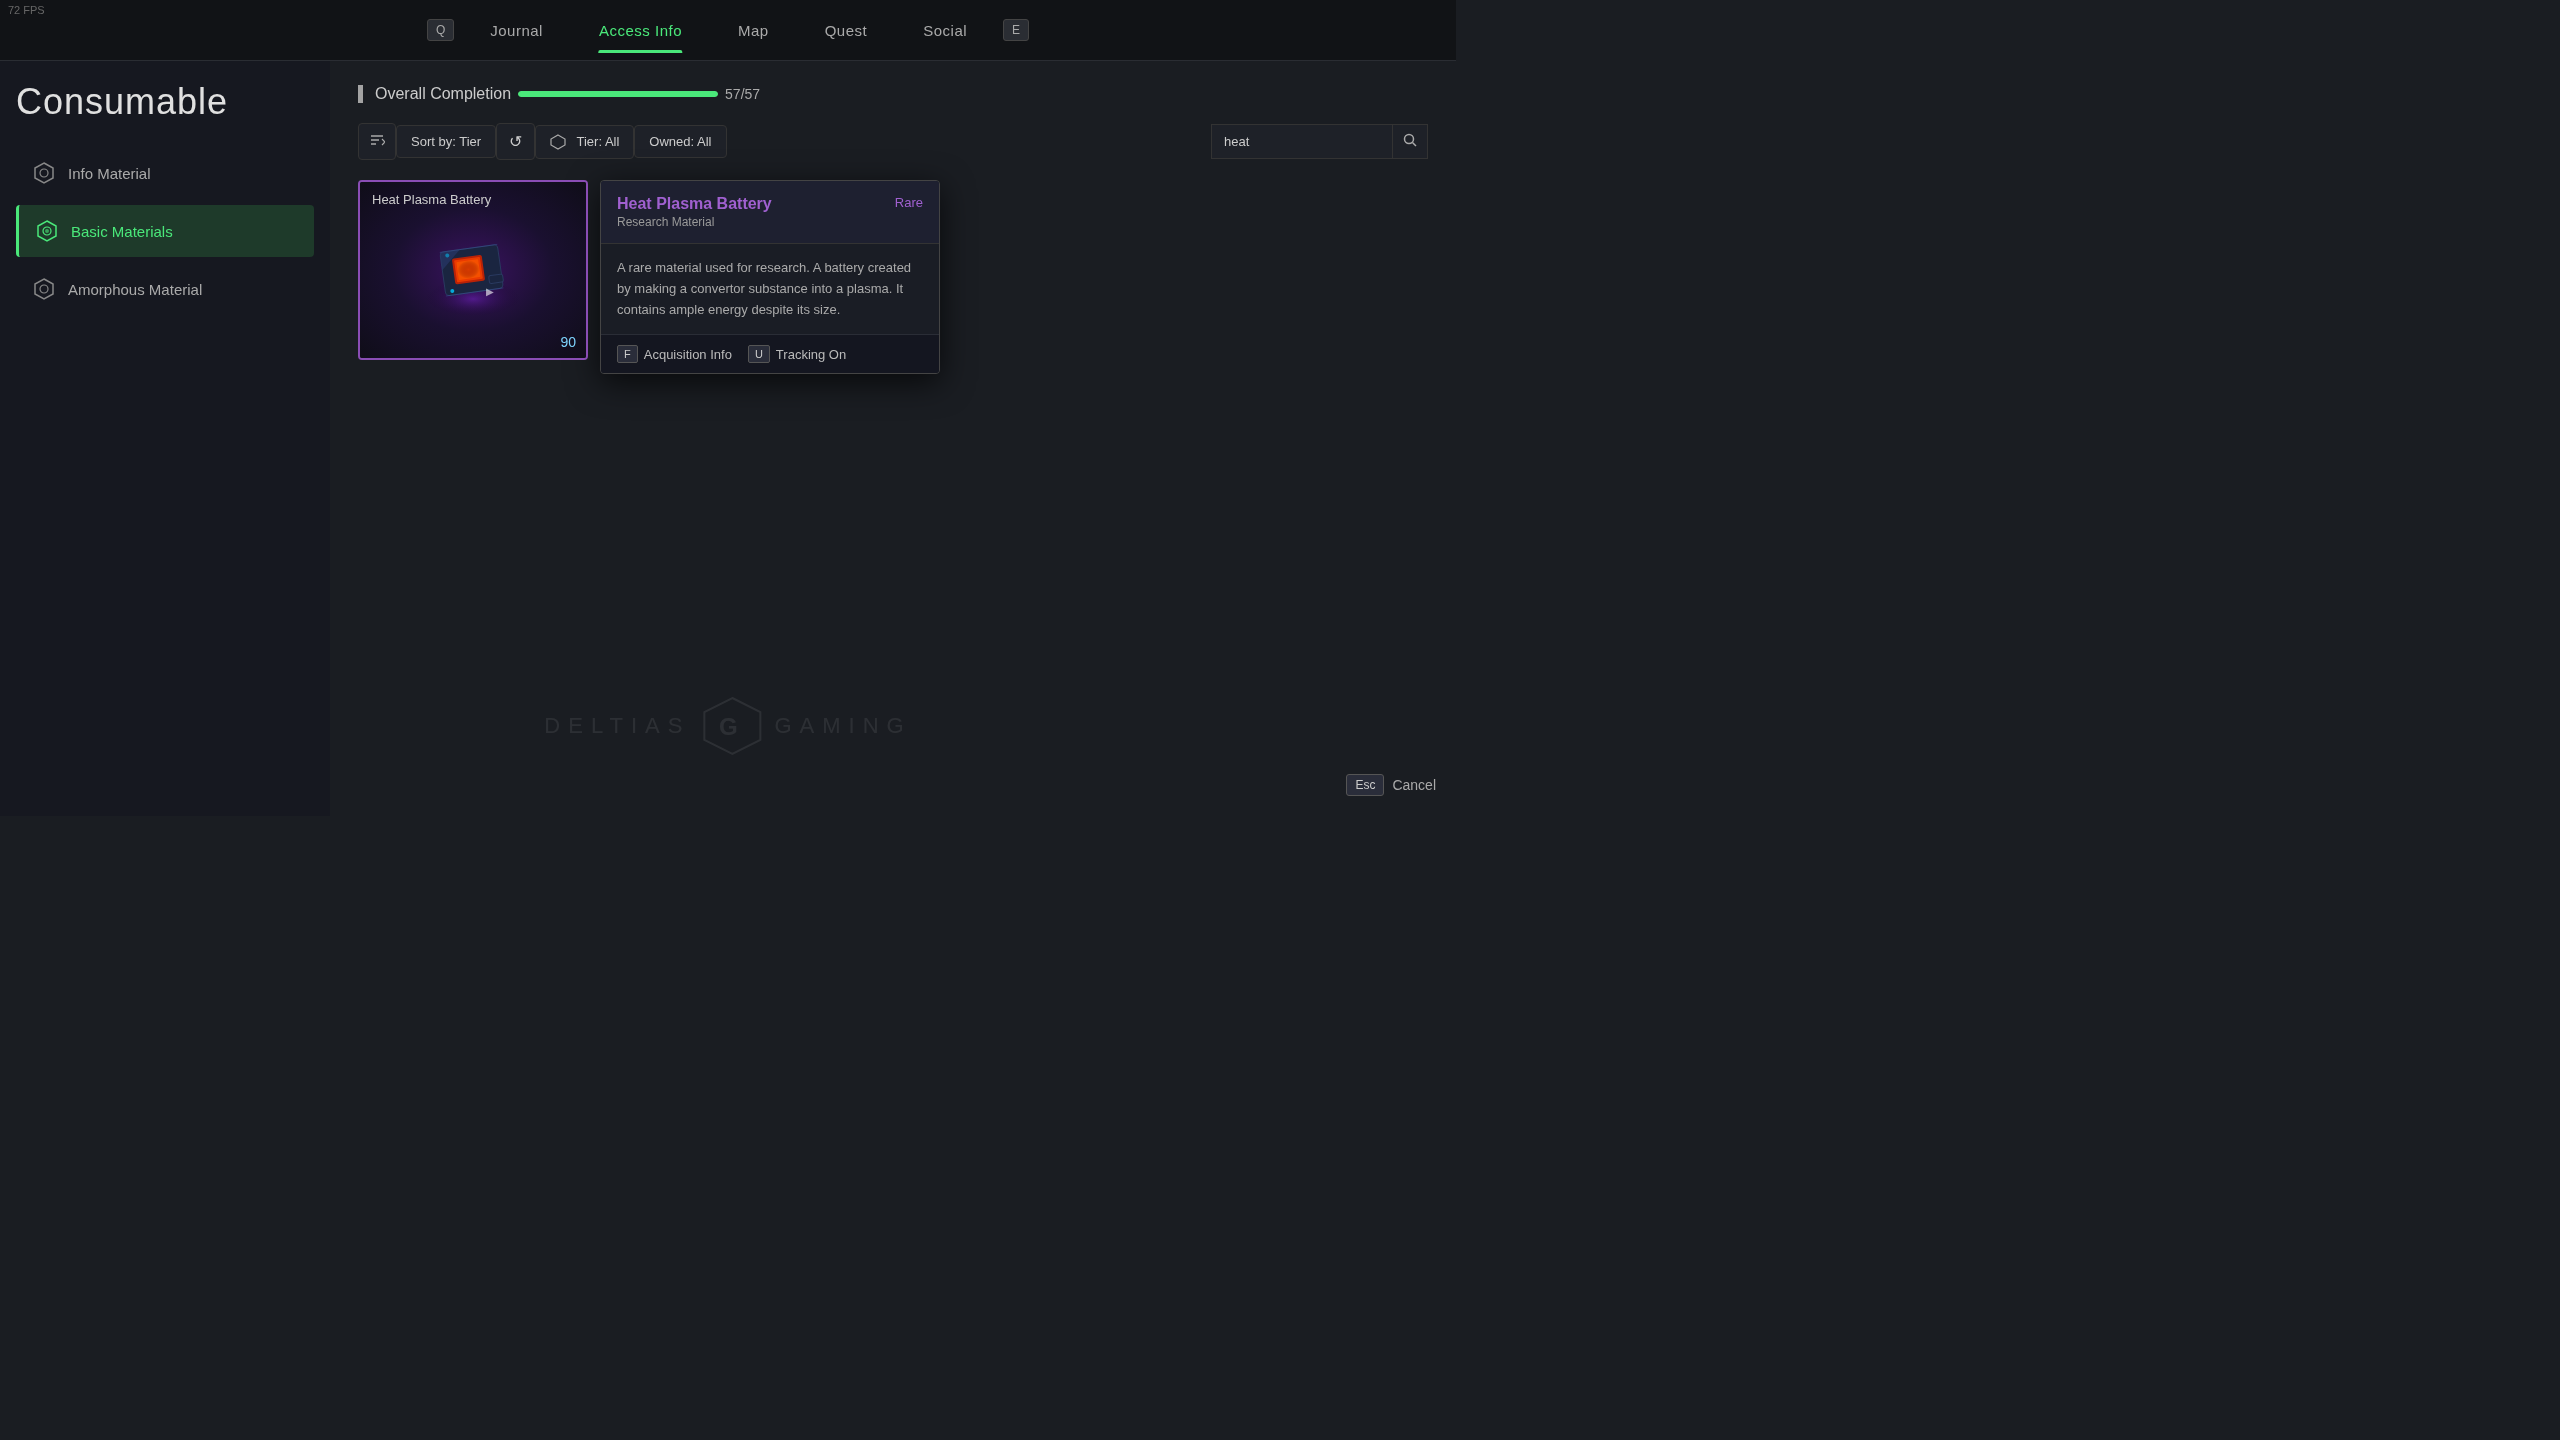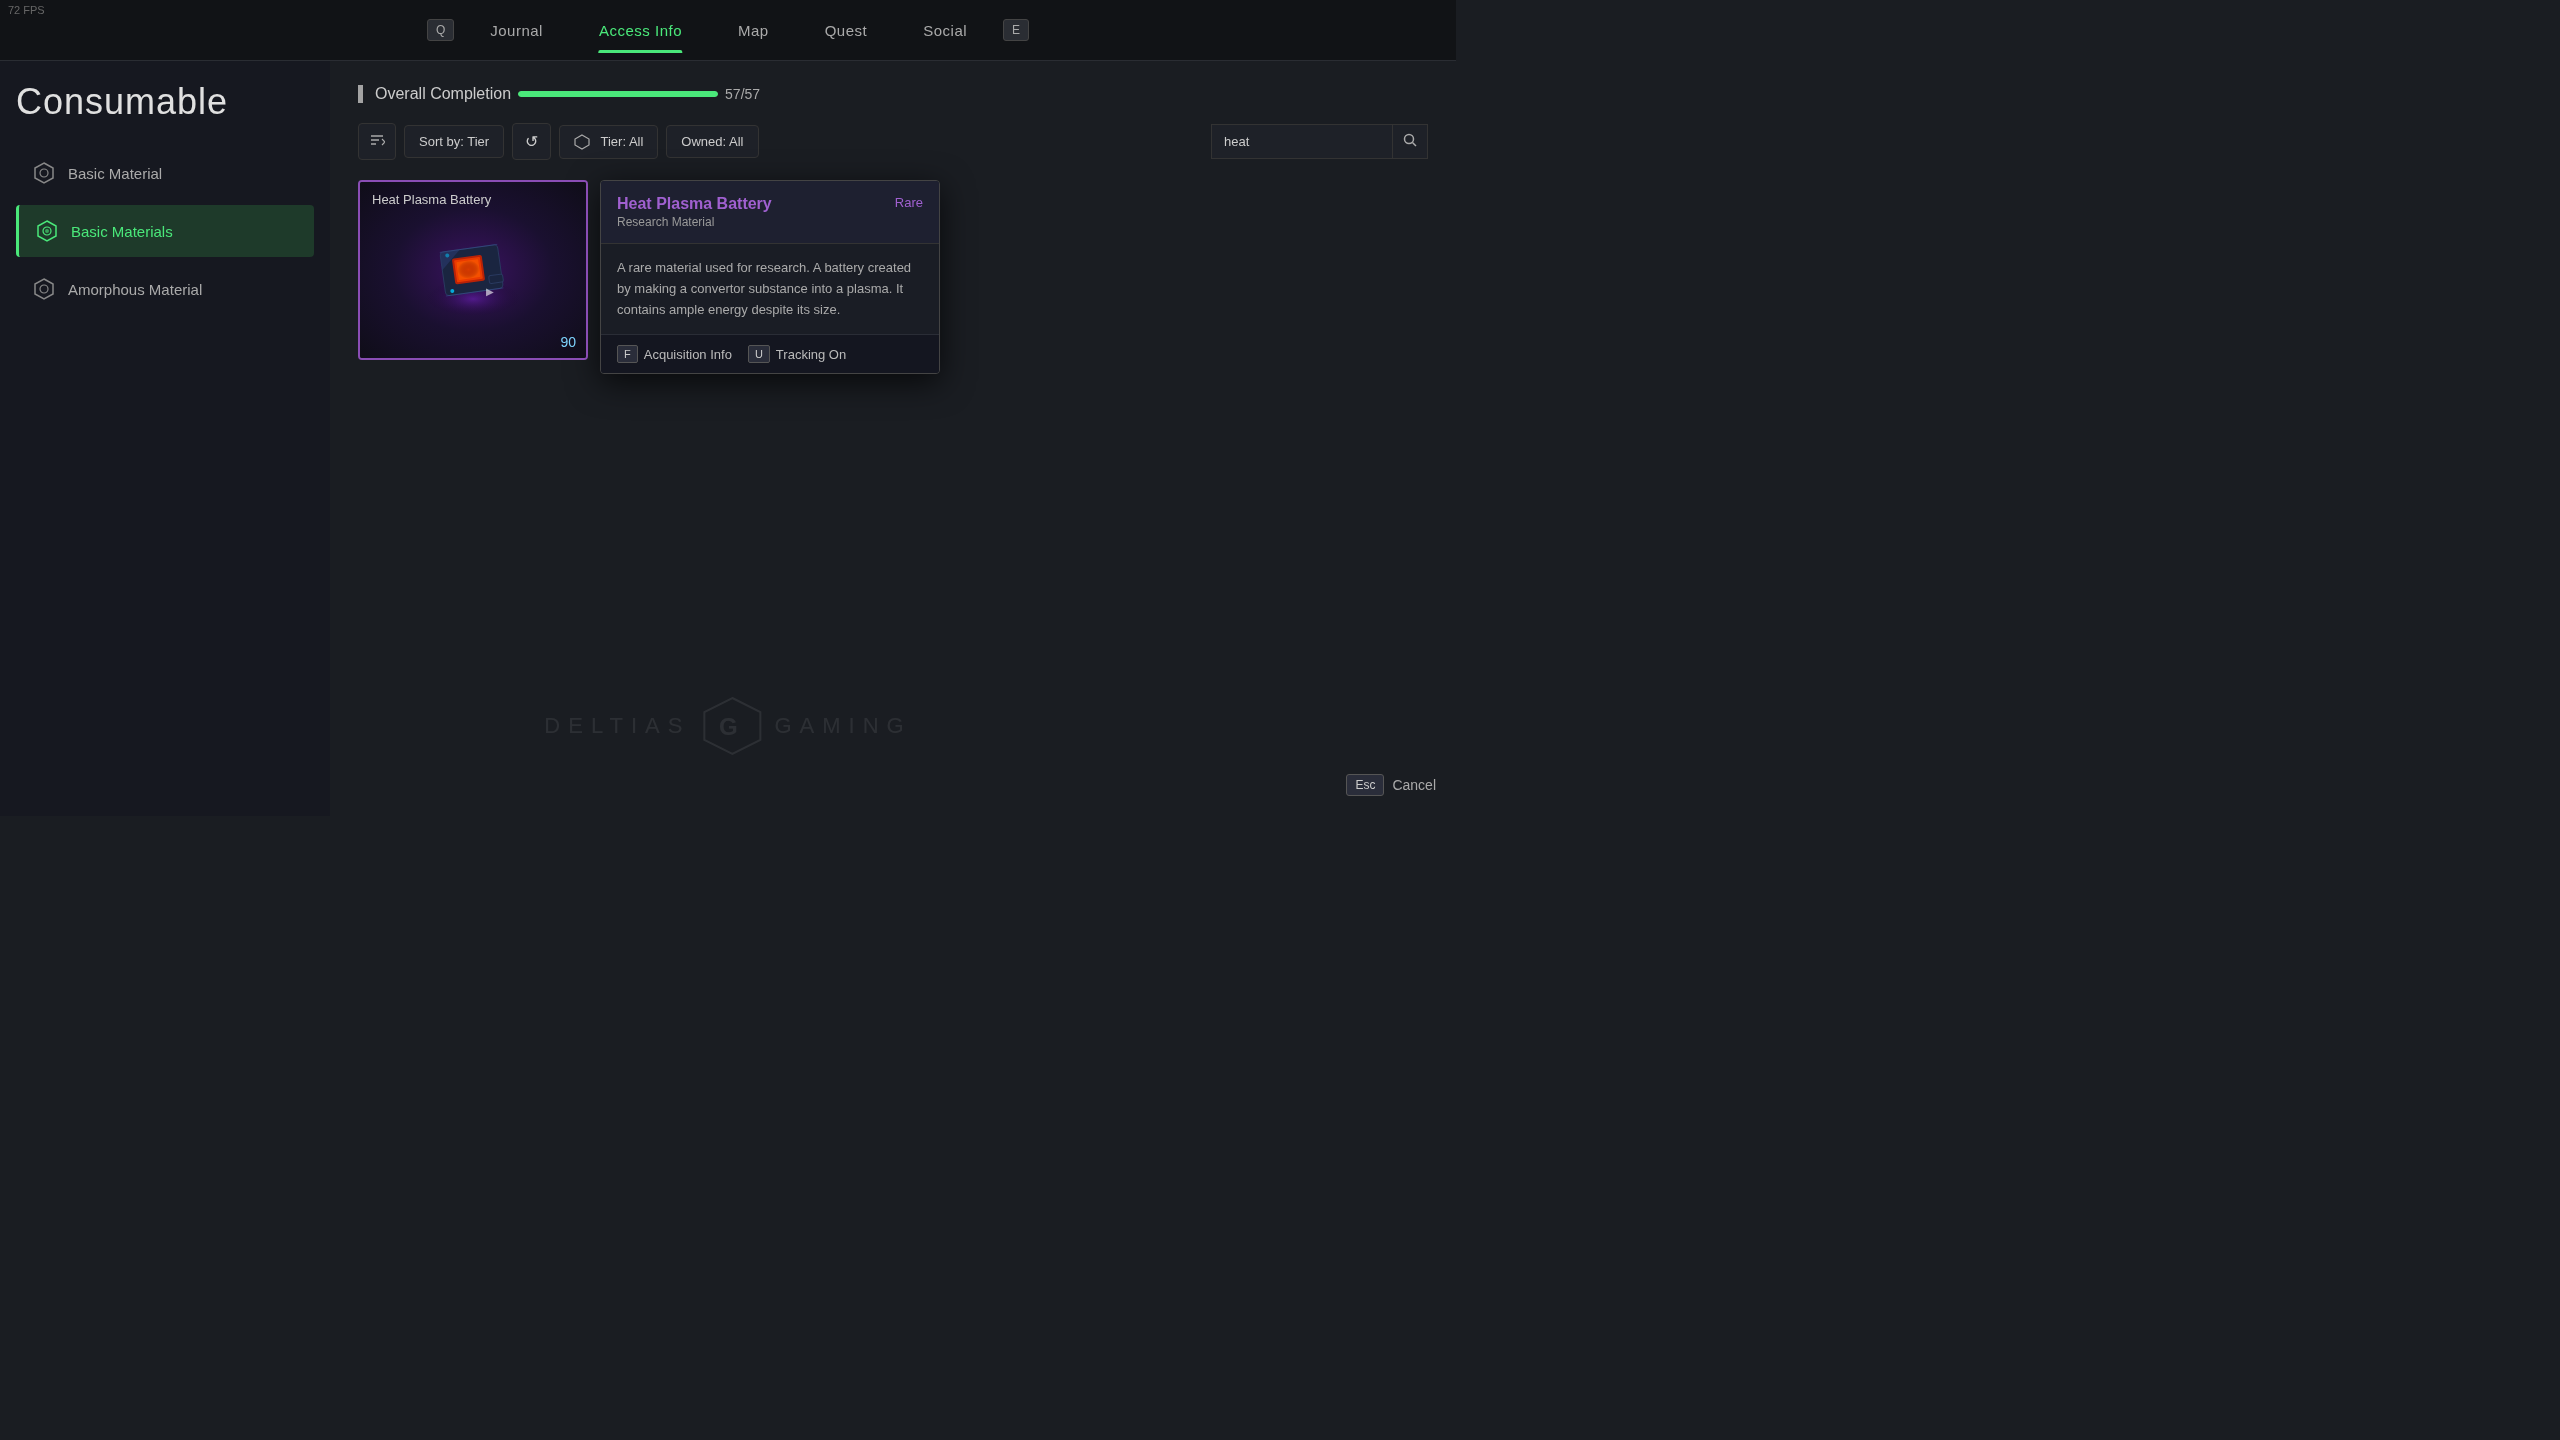--- a/index.html
+++ b/index.html
@@ -152,21 +152,21 @@
     }
     .completion-count {
       font-size: 14px;
       color: #aaa;
     }
 
     
     .filter-row {
       display: flex;
       align-items: center;
-      gap: 8px;
+      gap: 0;
       margin-bottom: 20px;
     }
     .filter-btn {
       background: #1e2128;
       border: 1px solid #333;
       color: #ccc;
       padding: 8px 14px;
       border-radius: 4px;
       cursor: pointer;
       display: flex;
@@ -396,21 +396,21 @@
   <div class="sidebar">
     <div class="page-title">Consumable</div>
 
     <div class="sidebar-item">
       <span class="sidebar-icon">
         <svg class="hex-icon" viewBox="0 0 22 22" fill="none">
           <polygon points="11,1 20,6 20,16 11,21 2,16 2,6" stroke="#888" stroke-width="1.5" fill="none"></polygon>
           <circle cx="11" cy="11" r="4" stroke="#888" stroke-width="1.2" fill="none"></circle>
         </svg>
       </span>
-      <span>Basic Material</span>
+      <span>Info Material</span>
     </div>
 
     <div class="sidebar-item active">
       <span class="sidebar-icon">
         <svg class="hex-icon" viewBox="0 0 22 22" fill="none">
           <polygon points="11,1 20,6 20,16 11,21 2,16 2,6" stroke="#4ae87a" stroke-width="1.5" fill="#1e3a2a"></polygon>
           <circle cx="11" cy="11" r="4" stroke="#4ae87a" stroke-width="1.2" fill="none"></circle>
           <circle cx="11" cy="11" r="2" fill="#4ae87a" opacity="0.6"></circle>
         </svg>
       </span>

